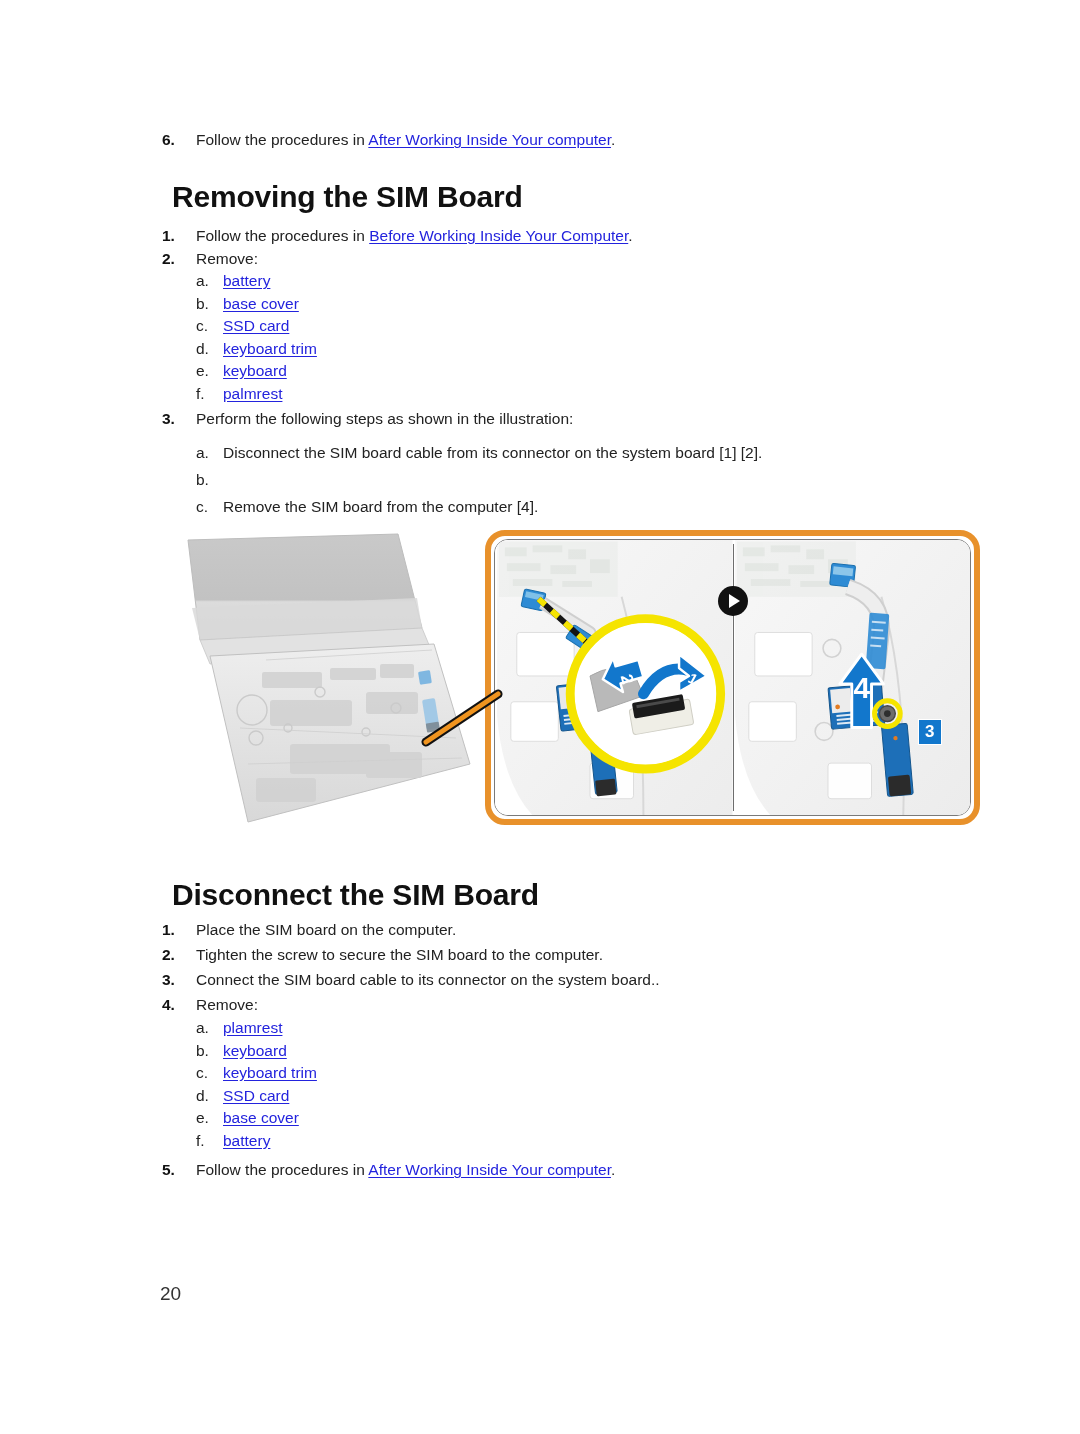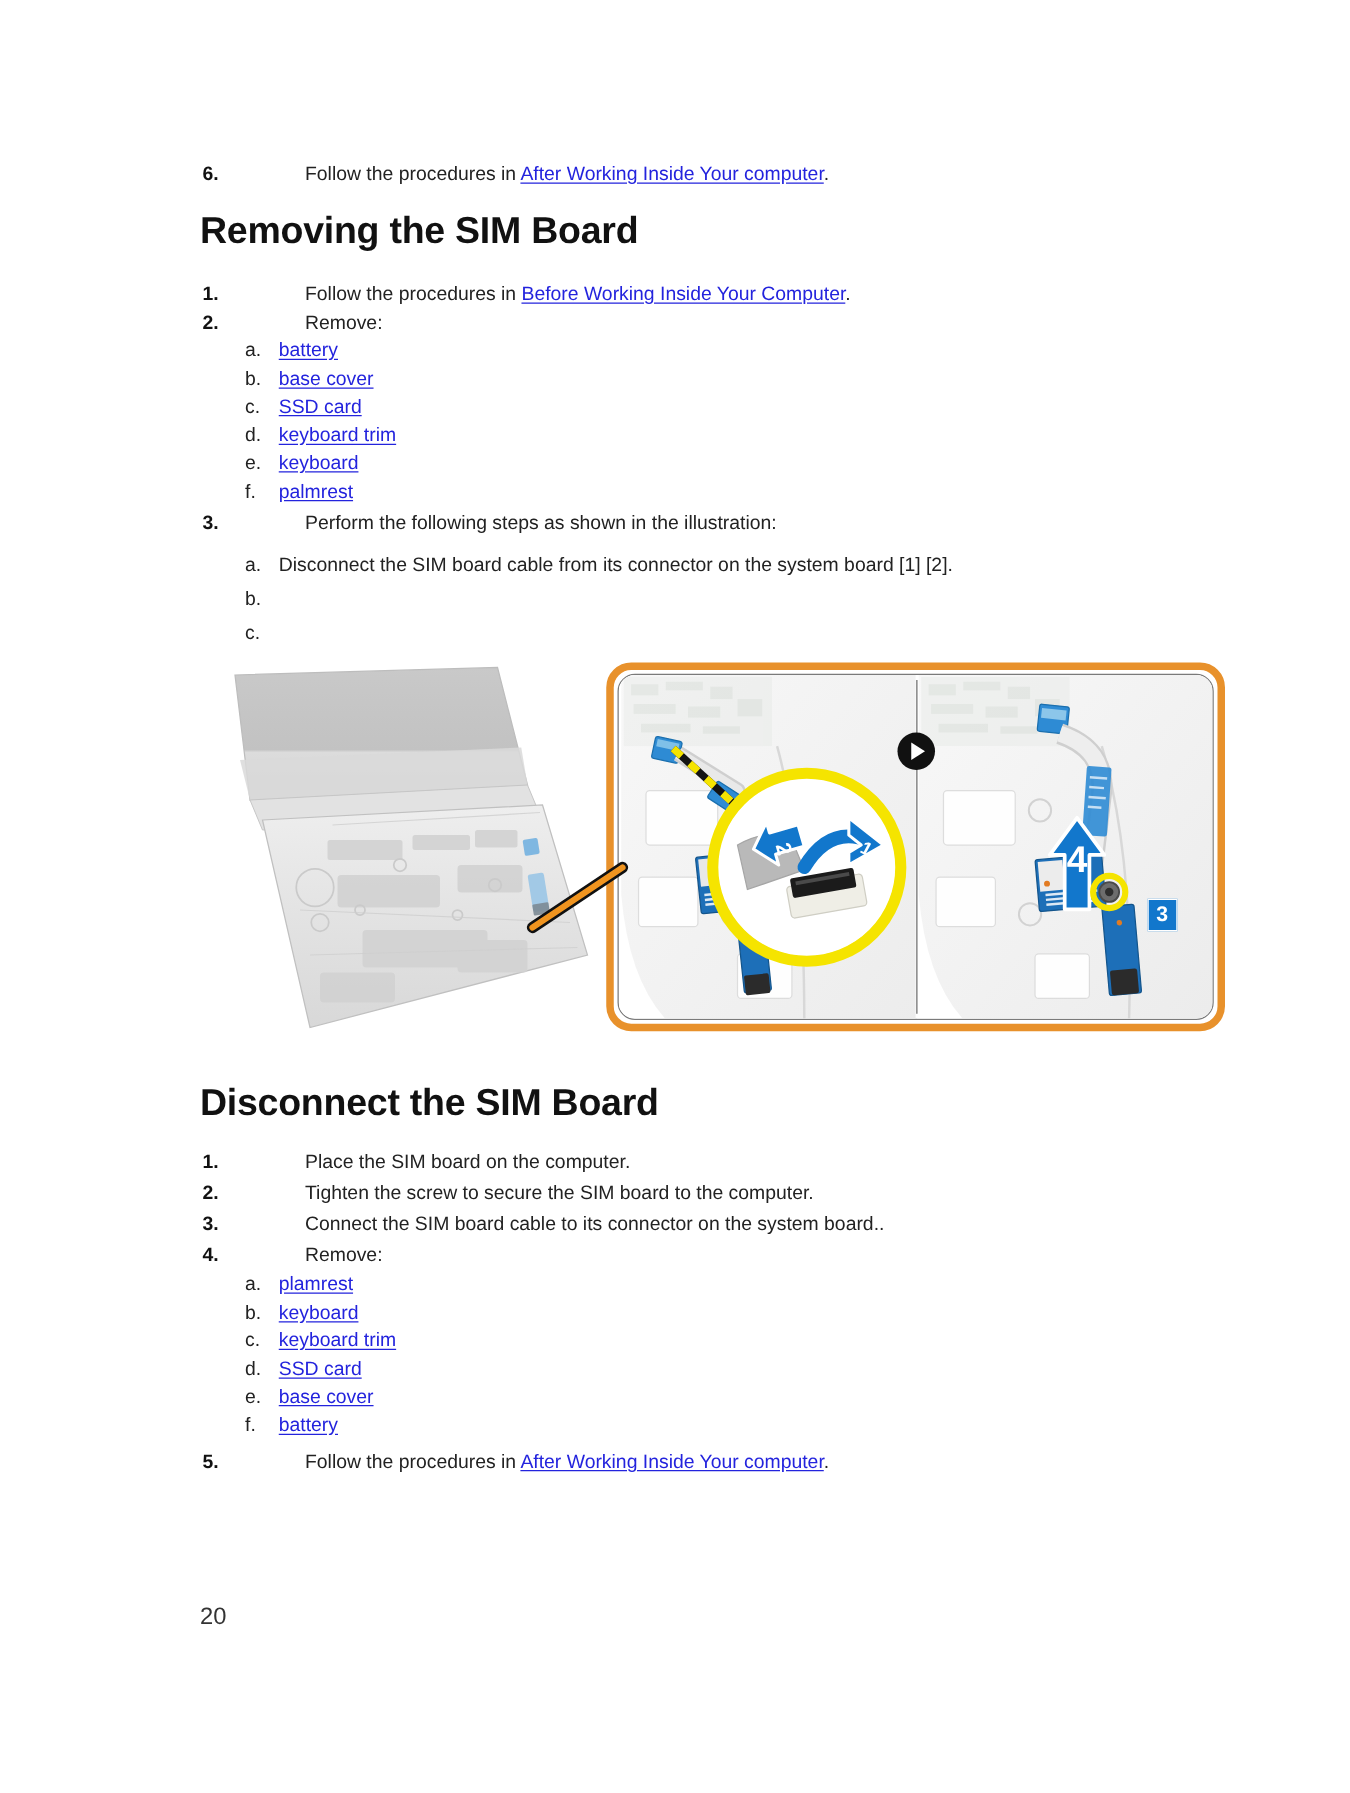--- a/index.html
+++ b/index.html
@@ -30,21 +30,21 @@
     line-height: 23px;
     color: #222222;
   }
   .step-num {
     font-weight: bold;
     width: 34px;
     flex: 0 0 34px;
     color: #111111;
     font-size: 15.5px;
   }
-  .step-text { flex: 1 1 auto; margin-left: 48px; }
+  .step-text { flex: 1 1 auto; }
 
   .sub-row {
     display: flex;
     align-items: flex-start;
     font-size: 15.5px;
     line-height: 22.5px;
     color: #222222;
   }
   .sub-num {
     width: 27px;
@@ -56,21 +56,21 @@
     color: #2323dd;
     text-decoration: underline;
     text-underline-offset: 2px;
   }
 
   h2.heading {
     font-size: 30px;
     line-height: 34px;
     font-weight: bold;
     color: #111111;
-    margin: 0;
+    margin: 12px;
     letter-spacing: -0.2px;
   }
 
   
   #step6-top      { position:absolute; left:162px; top:128px;  width:760px; }
   #heading-remove { position:absolute; left:160px; top:168px;  width:760px; }
   #remove-list    { position:absolute; left:162px; top:224px;  width:780px; }
   #heading-install{ position:absolute; left:160px; top:866px;  width:760px; }
   #install-list   { position:absolute; left:162px; top:917px;  width:780px; }
   #page-number    { position:absolute; left:160px; top:1283px; font-size:19px; color:#333; }
@@ -230,20 +230,21 @@
     <div class="sub-indent" style="margin-top:9px;">
       <div class="sub-row" style="line-height:27px;">
         <span class="sub-num">a.</span>
         <span>Disconnect the SIM board cable from its connector on the system board [1] [2].</span>
       </div>
       <div class="sub-row" style="line-height:27px;">
         <span class="sub-num">b.</span>
       </div>
       <div class="sub-row" style="line-height:27px;">
         <span class="sub-num">c.</span>
+        <span>Remove the SIM board from the computer [4].</span>
       </div>
     </div>
   </div>
 
   <div id="illustration">
 
     <svg class="ghost-laptop" viewBox="0 0 310 300">
       <defs>
         <linearGradient id="lidg" x1="0" y1="0" x2="0" y2="1">
           <stop offset="0%" stop-color="#c9c9c9"></stop>

